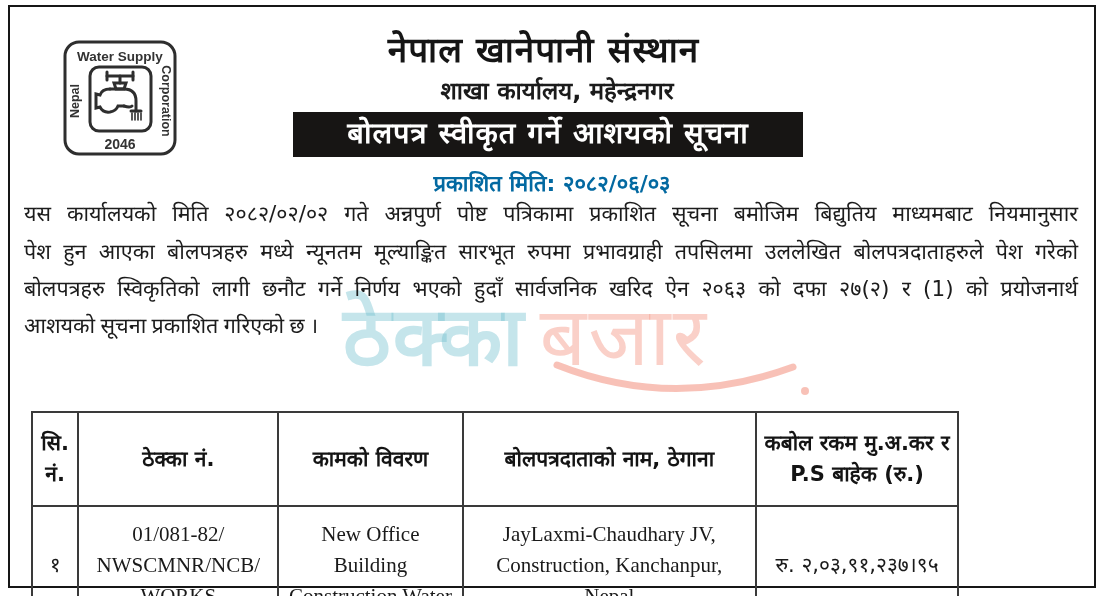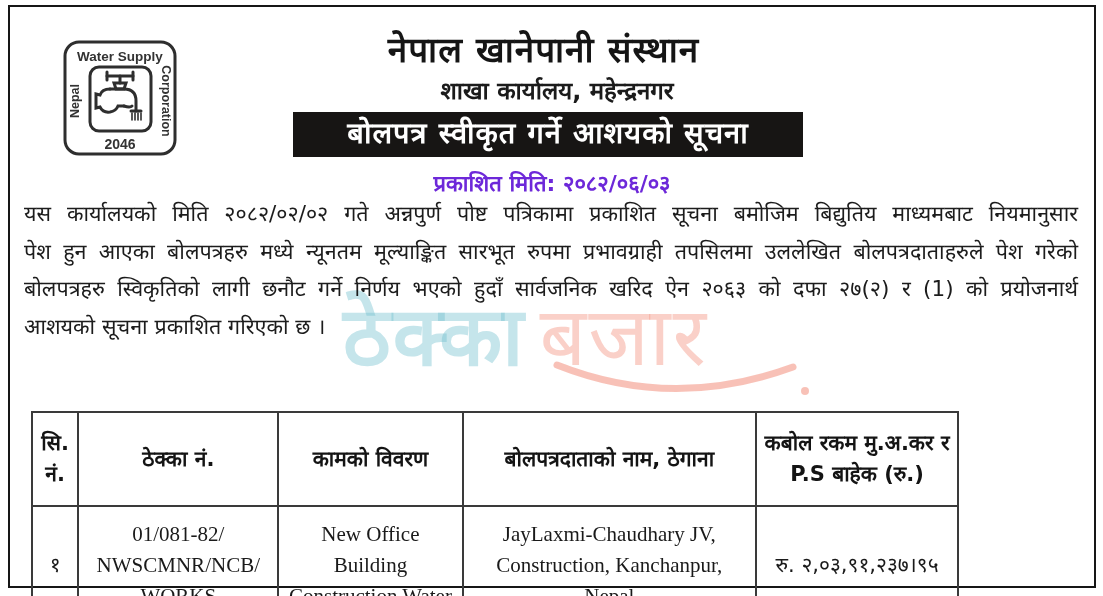--- a/index.html
+++ b/index.html
@@ -25,29 +25,29 @@
   }
   .banner{
     position:absolute;left:283px;top:105px;width:510px;height:45px;
     background:#171514;display:flex;justify-content:center;
   }
   .banner span{
     color:#fff;font-size:29px;font-weight:bold;letter-spacing:1px;white-space:nowrap;
   }
   .pubdate{
     position:absolute;left:0;right:0;top:160px;text-align:center;
-    font-size:22px;font-weight:bold;color:#6d28d9;
+    font-size:22px;font-weight:bold;color:#0369a1;
   }
   
   .para{
     position:absolute;left:14px;right:16px;top:188px;
     font-size:21.5px;line-height:37.5px;color:#1c1c1c;
   }
   .para .pline{text-align:justify;text-align-last:justify;white-space:nowrap;}
-  .para .pline.last{text-align:center;text-align-last:left;}
+  .para .pline.last{text-align:center;text-align-last:left;font-family:Liberation Serif, serif;}
   
   .watermark{
     position:absolute;left:333px;top:288px;width:480px;height:100px;
     pointer-events:none;white-space:nowrap;
   }
   .watermark .wm1{
     font-size:82px;font-weight:800;line-height:84px;
     color:rgba(110,190,205,0.40);letter-spacing:2px;
   }
   .watermark .wm2{

